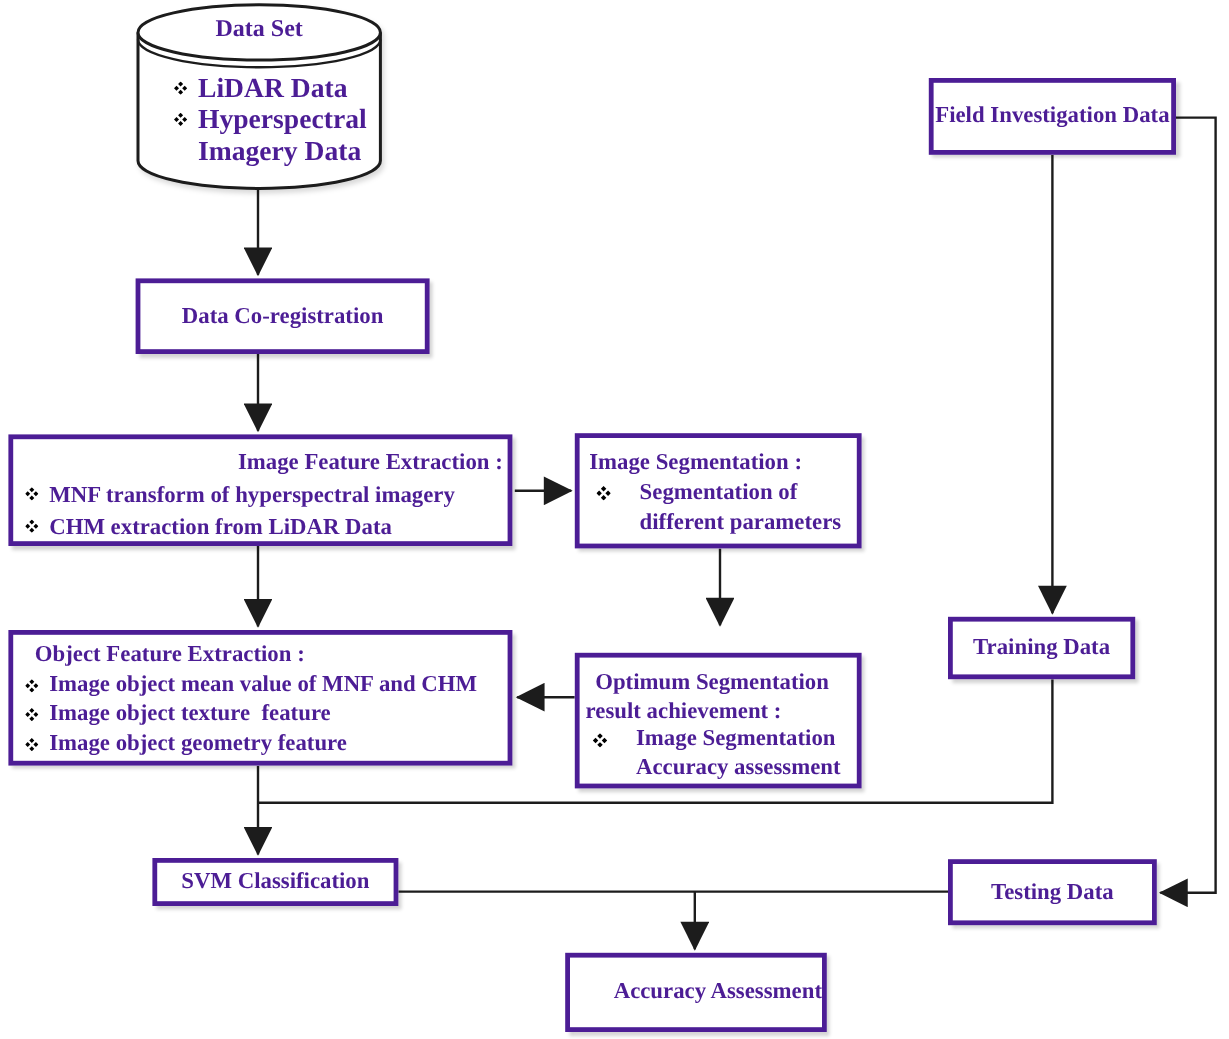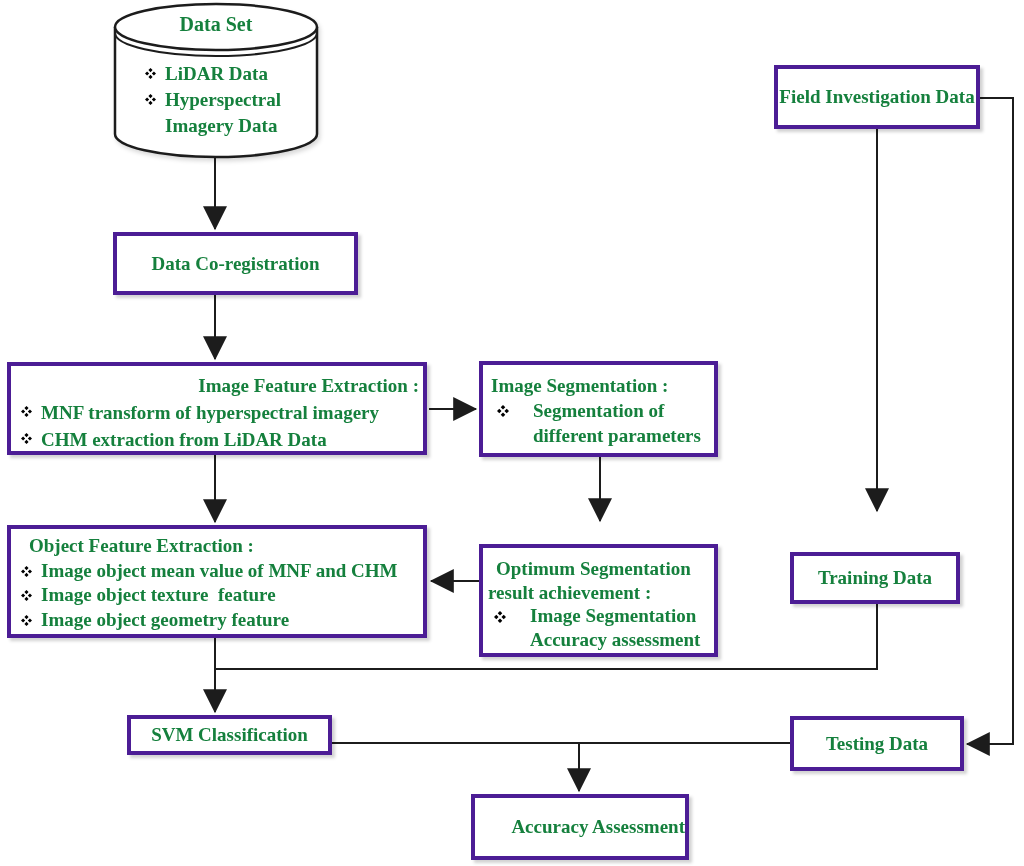--- a/index.html
+++ b/index.html
@@ -1,19 +1,19 @@
 <!DOCTYPE html>
 <html><head>
 <meta charset="utf-8">
 <style>
   * { margin:0; padding:0; box-sizing:border-box; }
   html,body { background:#fff; }
   .stage {
     position:relative; width:1024px; height:866px; background:#ffffff;
-    font-family:"Liberation Serif","DejaVu Serif",serif; font-weight:bold; color:#15803d;
+    font-family:"Liberation Serif","DejaVu Serif",serif; font-weight:bold; color:#4c1d95;
     overflow:hidden;
   }
   .overlay { position:absolute; left:0; top:0; z-index:1; pointer-events:none; }
   .box {
     position:absolute; z-index:2; background:#fff; border:4px solid #4c1d95;
     box-shadow:3px 3px 3px rgba(0,0,0,0.18); font-size:19px;
   }
   .center-box { display:flex; align-items:center; justify-content:center; text-align:center; line-height:24px; }
   .text-box { padding:5px 4px 0 8px; }
   .title { font-size:19px; }
@@ -25,21 +25,21 @@
   
   .ife  { line-height:27px; padding-top:6px;text-align:right; }
   .ife .title { text-indent:10px; }
   .iseg { line-height:25px; padding-top:8px; }
   .ofe  { line-height:24.5px; padding-top:5px; }
   .ofe .title { text-indent:10px; }
   .oseg { line-height:23.5px; padding-top:9px; padding-left:5px; }
   .oseg .title { text-indent:8px; }
   
   .cyl-title { position:absolute; z-index:3; left:115px; top:13px; width:202px; text-align:center; font-size:20px; }
-  .cyl-items { position:absolute; z-index:3; left:143px; top:61px; width:178px; font-size:19px; line-height:26px; }
+  .cyl-items { position:absolute; z-index:3; left:143px; top:61px; width:178px; font-size:23px; line-height:26px; }
   .cyl-svg { position:absolute; left:0; top:0; z-index:2; filter:drop-shadow(2px 3px 2px rgba(0,0,0,0.15)); }
 </style>
 </head>
 <body>
 
 <div class="stage">
 
   <svg class="overlay" width="1024" height="866" viewBox="0 0 1024 866">
     <defs>
       <marker id="arr" viewBox="0 0 10 10" refX="9.5" refY="5" markerWidth="13" markerHeight="12" orient="auto-start-reverse">
@@ -160,21 +160,21 @@
     <div class="b-row">
       <span class="b-glyph">
           <svg width="12" height="12" viewBox="0 0 10 10">
             <path d="M5 0L6.9 1.9 5 3.8 3.1 1.9Z M0 5 1.9 3.1 3.8 5 1.9 6.9Z M10 5 8.1 6.9 6.2 5 8.1 3.1Z M5 6.2 6.9 8.1 5 10 3.1 8.1Z" fill="#000"></path>
           </svg>
         </span>
       <span class="b-text">Image Segmentation Accuracy assessment</span>
     </div>
   </div>
 
-  <div class="box center-box" style="left:790px; top:514px; width:170px; height:52px;margin-top:38px;">
+  <div class="box center-box" style="left:790px; top:514px; width:156px; height:52px;">
     <span>Training Data</span>
   </div>
 
   <div class="box center-box" style="left:127px; top:715px; width:205px; height:40px;">
     <span>SVM Classification</span>
   </div>
 
   <div class="box center-box" style="left:790px; top:716px; width:174px; height:55px;">
     <span>Testing Data</span>
   </div>

